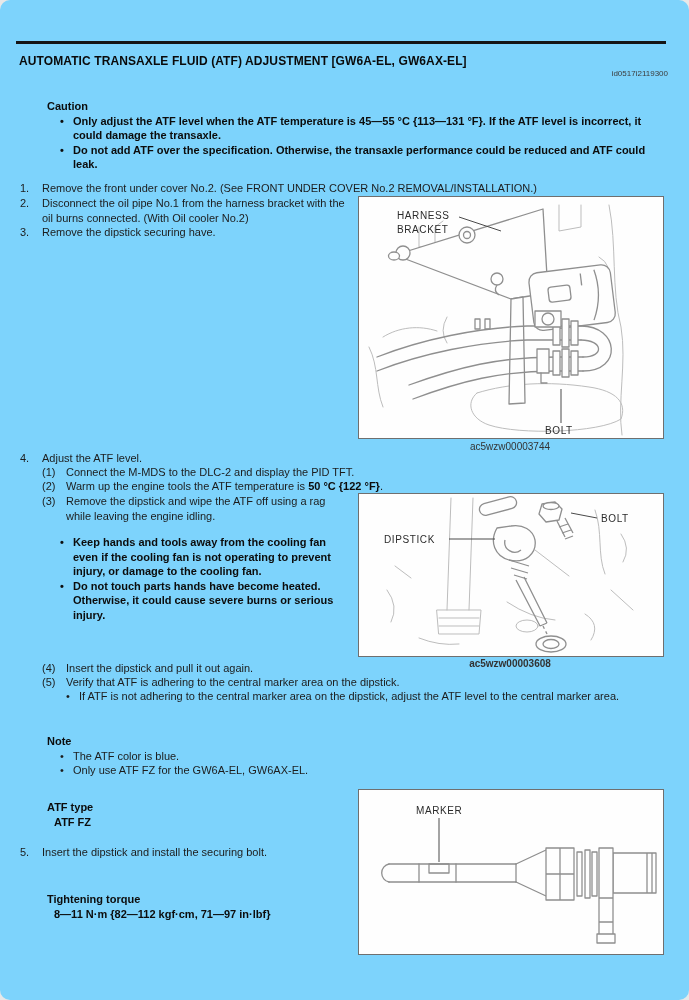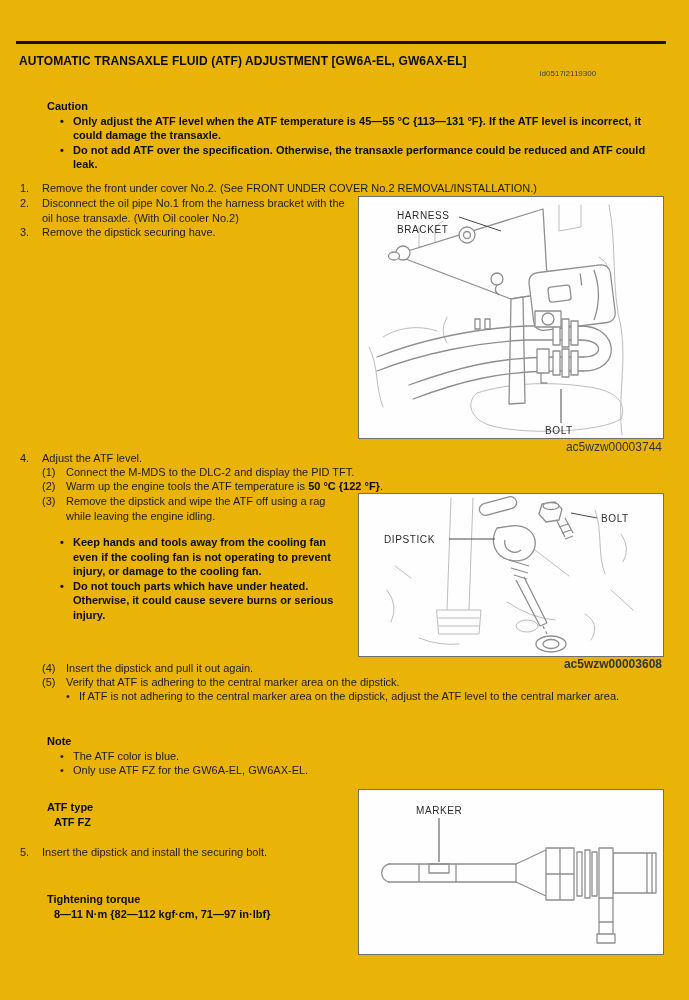--- a/index.html
+++ b/index.html
@@ -1,36 +1,36 @@
 <!DOCTYPE html>
 <html><head>
 <meta charset="utf-8">
 <style>
   html,body { margin:0; padding:0; background:#e8e8e8; }
   .page {
     position:relative; width:689px; height:1000px; margin:0 auto;
-    background:#eab308; overflow:hidden;
+    background:#7dd3fc; overflow:hidden;
     font-family:"Liberation Sans", sans-serif;
-    font-size:11px; line-height:14.5px; color:#1c1c1c;
+    font-size:11px; line-height:14.5px; color:#1c1c1c;border-radius:10px;
   }
   .abs { position:absolute; }
   .b { font-weight:bold; color:#0c0c0c; }
   .top-rule { position:absolute; left:16px; top:41px; width:650px; height:3px; background:#151515; }
   .title { position:absolute; left:19px; top:54px; font-size:12px; font-weight:bold; color:#0a0a0a; letter-spacing:0.1px; white-space:nowrap; }
-  .docid { position:absolute; left:468px; top:67px; width:200px; text-align:center; font-size:8px; color:#3c3c3c; }
+  .docid { position:absolute; left:468px; top:67px; width:200px; text-align:right; font-size:8px; color:#3c3c3c; }
   .row { display:flex; align-items:flex-start; }
   .num { flex:0 0 22px; }
   .subnum { flex:0 0 24px; }
   .bul { flex:0 0 13px; }
   .txt { flex:1 1 auto; }
   .sec-head { font-weight:bold; color:#0c0c0c; }
   .indent { padding-left:13px; }
   .val-indent { padding-left:7px; }
   .figbox { position:absolute; border:1px solid #6f6f6f; background:#fefefe; }
-  .figcode { position:absolute; text-align:right; font-size:12px; color:#333; }
+  .figcode { position:absolute; text-align:center; font-size:10px; color:#333; }
   svg { display:block; }
   svg text { font-family:"Liberation Sans", sans-serif; font-size:10px; fill:#2b2b2b; letter-spacing:0.6px; }
   .art { stroke:#8f8f8f; stroke-width:1.3; fill:none; stroke-linecap:round; stroke-linejoin:round; }
   .faint { stroke:#bdbdbd; stroke-width:1; fill:none; stroke-linecap:round; stroke-linejoin:round; }
   .solid { stroke:#8f8f8f; stroke-width:1.3; fill:#fefefe; stroke-linejoin:round; }
   .leader { stroke:#4a4a4a; stroke-width:1; fill:none; }
 </style>
 </head>
 <body>
 
@@ -53,21 +53,21 @@
   </div>
 
   <div class="abs row" style="left:20px; top:181px; width:655px;">
     <span class="num">1.</span>
     <span class="txt">Remove the front under cover No.2. (See FRONT UNDER COVER No.2 REMOVAL/INSTALLATION.)</span>
   </div>
 
   <div class="abs" style="left:20px; top:196px; width:350px;">
     <div class="row">
       <span class="num">2.</span>
-      <span class="txt" style="max-width:310px;">Disconnect the oil pipe No.1 from the harness bracket with the oil hose transaxle. (With Oil cooler No.2)</span>
+      <span class="txt" style="max-width:310px;">Disconnect the oil pipe No.1 from the harness bracket with the oil burns connected. (With Oil cooler No.2)</span>
     </div>
     <div class="row">
       <span class="num">3.</span>
       <span class="txt">Remove the dipstick securing have.</span>
     </div>
   </div>
 
   <div class="figbox" style="left:358px; top:196px; width:304px; height:241px;">
     <svg width="304" height="241" viewBox="0 0 304 241">
       <g class="faint">
@@ -142,21 +142,21 @@
     <span class="txt">Remove the dipstick and wipe the ATF off using a rag while leaving the engine idling.</span>
   </div>
 
   <div class="abs" style="left:47px; top:535px; width:300px;">
     <div class="row b indent">
       <span class="bul">•</span>
       <span class="txt">Keep hands and tools away from the cooling fan even if the cooling fan is not operating to prevent injury, or damage to the cooling fan.</span>
     </div>
     <div class="row b indent">
       <span class="bul">•</span>
-      <span class="txt">Do not touch parts which have under heated. Otherwise, it could cause severe burns or serious injury.</span>
+      <span class="txt">Do not touch parts hands have become heated. Otherwise, it could cause severe burns or serious injury.</span>
     </div>
   </div>
 
   <div class="figbox" style="left:358px; top:493px; width:304px; height:162px;">
     <svg width="304" height="162" viewBox="0 0 304 162">
       <g class="faint">
         <path d="M92,4 L88,116"></path>
           <path d="M114,4 L110,116"></path>
         <path d="M78,116 h44 l-2,24 h-40 z"></path>
           <path d="M80,124 h40"></path>

